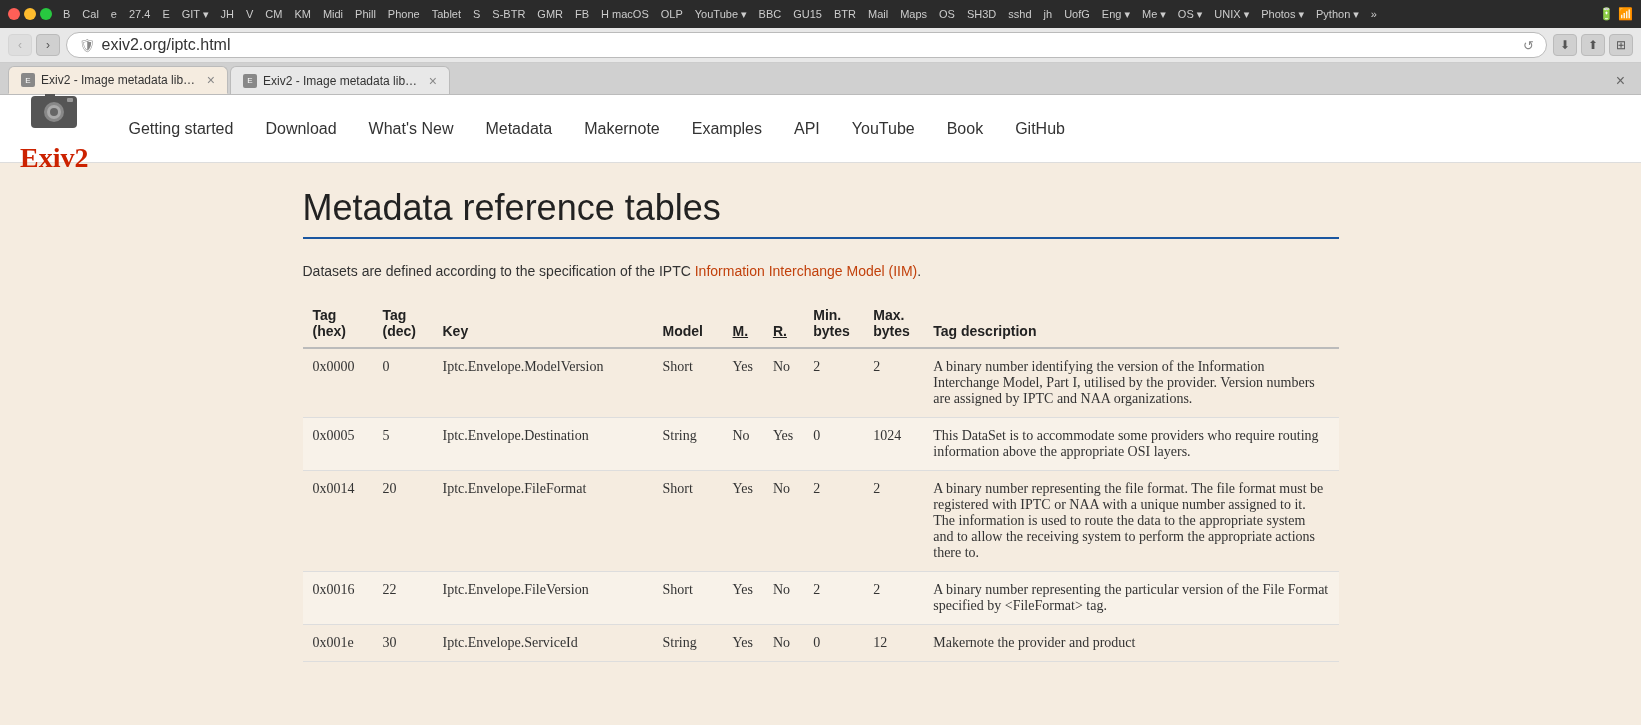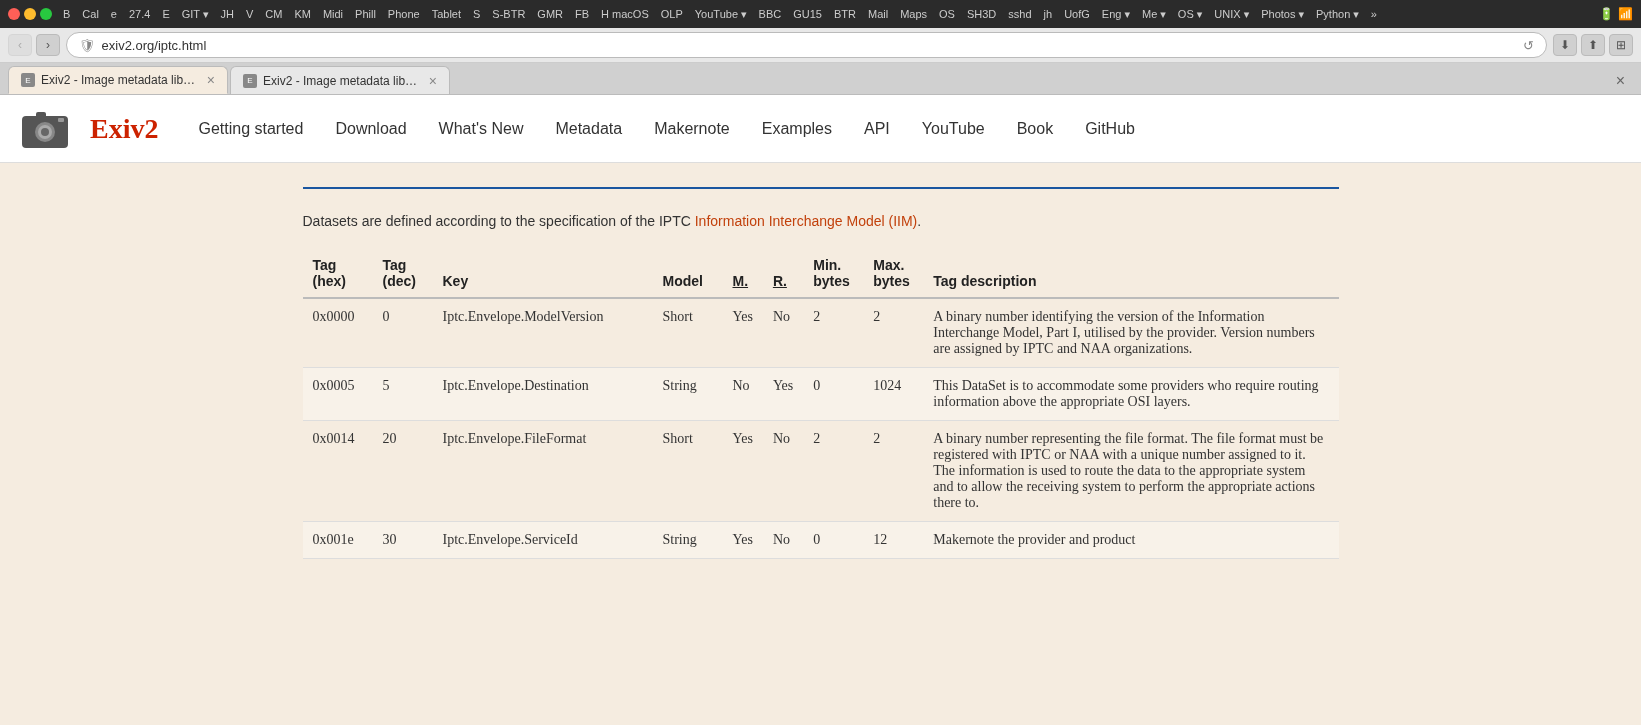--- a/index.html
+++ b/index.html
@@ -52,21 +52,21 @@
       padding: 3px 12px;
       font-size: 13px;
       color: #333;
       display: flex;
       align-items: center;
       justify-content: center;
       gap: 6px;
       height: 26px;
     }
     .shield-icon { font-size: 13px; color: #888; }
-    .url-text { font-size: 13px; color: #333; }
+    .url-text { font-size: 16px; color: #333; }
     .reload-icon { margin-left: auto; font-size: 13px; color: #888; cursor: pointer; }
 
     
     .tabs-bar {
       background: #d0d0d0;
       padding: 0 8px;
       display: flex;
       align-items: flex-end;
       height: 32px;
       gap: 2px;
@@ -95,21 +95,21 @@
 
     
     .site-header {
       background: #fff;
       border-bottom: 1px solid #ddd;
       padding: 0 20px;
       display: flex;
       align-items: center;
       height: 68px;
     }
-    .logo-area { display: flex; align-items: center; gap: 20px; margin-right: 24px; }
+    .logo-area { display: flex; align-items: center; gap: 8px; margin-right: 24px; flex-direction: column; }
     .logo-icon { width: 50px; height: 50px; }
     .site-nav { display: flex; align-items: center; gap: 0; }
     .nav-item {
       padding: 8px 16px;
       font-size: 16px;
       color: #333;
       cursor: pointer;
       white-space: nowrap;
       text-decoration: none;
       display: flex; align-items: center; gap: 3px;
@@ -298,20 +298,21 @@
     <a class="nav-item">Makernote</a>
     <a class="nav-item">Examples</a>
     <a class="nav-item">API</a>
     <a class="nav-item">YouTube</a>
     <a class="nav-item">Book</a>
     <a class="nav-item">GitHub</a>
   </nav>
 </div>
 
 <div class="content-area">
+  <h1 class="page-title">Metadata reference tables</h1>
   <hr class="title-divider">
 
   <p class="section-desc">
     <span>Datasets are defined according to the specification of the IPTC </span><a href="#">Information Interchange Model (IIM)</a><span>.</span>
   </p>
 
   <table class="data-table">
     <thead>
       <tr>
         <th class="col-tag-hex">Tag<br>(hex)</th>
@@ -354,20 +355,31 @@
           <td>20</td>
           <td>Iptc.Envelope.FileFormat</td>
           <td>Short</td>
           <td>Yes</td>
           <td>No</td>
           <td>2</td>
           <td>2</td>
           <td>A binary number representing the file format. The file format must be registered with IPTC or NAA with a unique number assigned to it. The information is used to route the data to the appropriate system and to allow the receiving system to perform the appropriate actions there to.</td>
         </tr>
         <tr>
+          <td>0x0016</td>
+          <td>22</td>
+          <td>Iptc.Envelope.FileVersion</td>
+          <td>Short</td>
+          <td>Yes</td>
+          <td>No</td>
+          <td>2</td>
+          <td>2</td>
+          <td>A binary number representing the particular version of the File Format specified by &lt;FileFormat&gt; tag.</td>
+        </tr>
+        <tr>
           <td>0x001e</td>
           <td>30</td>
           <td>Iptc.Envelope.ServiceId</td>
           <td>String</td>
           <td>Yes</td>
           <td>No</td>
           <td>0</td>
           <td>12</td>
           <td>Makernote the provider and product</td>
         </tr>

